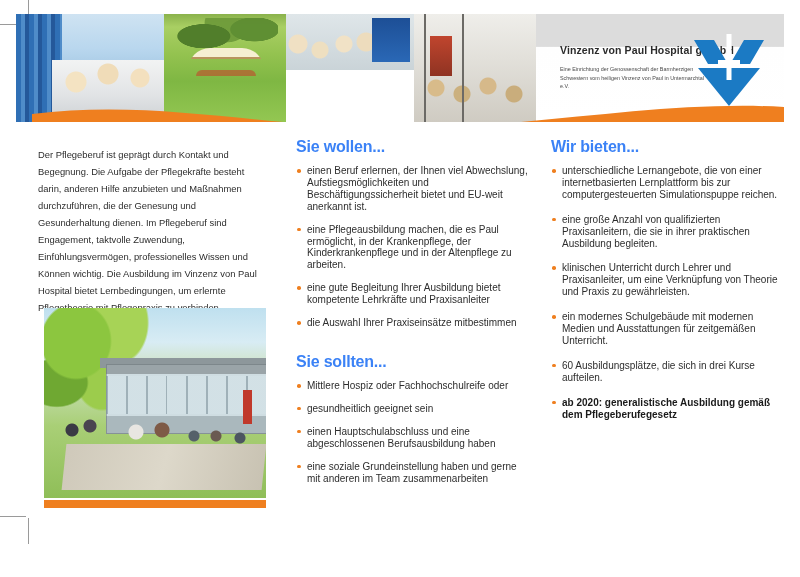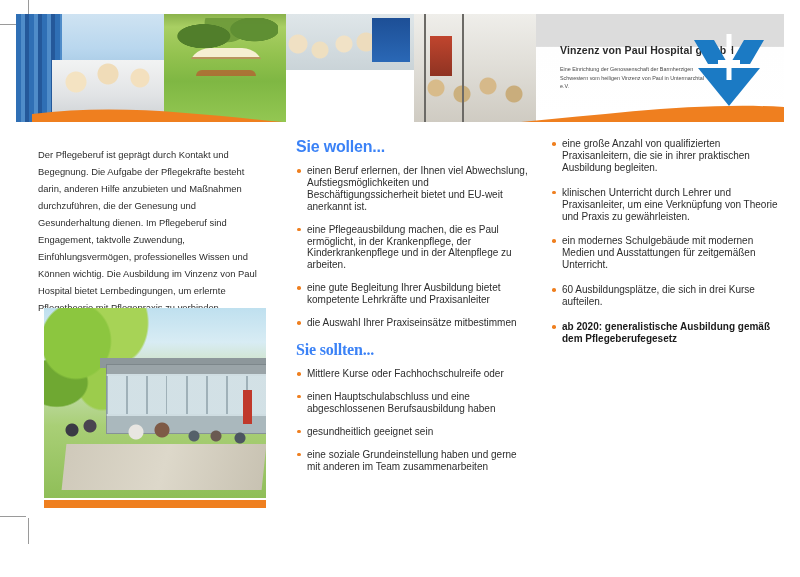--- a/index.html
+++ b/index.html
@@ -148,21 +148,21 @@
   .col-right  { left:551px; top:138px; width:230px; }
 
   .intro{
     font-size:9.4px; line-height:17px; color:#2d2d2d;
   }
 
   h2.section{
     font-size:16px; font-weight:bold; color:#3b82f6;
     margin-bottom:9px; letter-spacing:-.2px;
   }
-  h2.section.spaced{ margin-top:12px;font-family:Liberation Serif, serif; }
+  h2.section.spaced{ margin-top:24px; }
 
   ul.bullets{ list-style:none; }
   ul.bullets li{
     position:relative;
     padding-left:11px;
     margin-bottom:11px;
     font-size:10px;
     line-height:11.9px;
     color:#2d2d2d;
   }
@@ -284,30 +284,32 @@
     <h2 class="section">Sie wollen...</h2>
     <ul class="bullets">
       <li>einen Beruf erlernen, der Ihnen viel Abwechslung, Aufstiegsmöglichkeiten und Beschäftigungssicherheit bietet und EU-weit anerkannt ist.</li>
       <li>eine Pflegeausbildung machen, die es Paul ermöglicht, in der Krankenpflege, der Kinderkrankenpflege und in der Altenpflege zu arbeiten.</li>
       <li>eine gute Begleitung Ihrer Ausbildung bietet kompetente Lehrkräfte und Praxisanleiter</li>
       <li>die Auswahl Ihrer Praxiseinsätze mitbestimmen</li>
     </ul>
 
     <h2 class="section spaced">Sie sollten...</h2>
     <ul class="bullets">
-      <li>Mittlere Kurse oder Fachhochschulreife oder</li>
+      <li>Mittlere Hospiz oder Fachhochschulreife oder</li>
+      <li>gesundheitlich geeignet sein</li>
       <li>einen Hauptschulabschluss und eine abgeschlossenen Berufsausbildung haben</li>
-      <li>gesundheitlich geeignet sein</li>
       <li>eine soziale Grundeinstellung haben und gerne mit anderen im Team zusammenarbeiten</li>
     </ul>
   </div>
 
   <div class="col col-right">
 
+    <h2 class="section">Wir bieten...</h2>
     <ul class="bullets">
+      <li>unterschiedliche Lernangebote, die von einer internetbasierten Lernplattform bis zur computergesteuerten Simulationspuppe reichen.</li>
       <li>eine große Anzahl von qualifizierten Praxisanleitern, die sie in ihrer praktischen Ausbildung begleiten.</li>
       <li>klinischen Unterricht durch Lehrer und Praxisanleiter, um eine Verknüpfung von Theorie und Praxis zu gewährleisten.</li>
       <li>ein modernes Schulgebäude mit modernen Medien und Ausstattungen für zeitgemäßen Unterricht.</li>
       <li>60 Ausbildungsplätze, die sich in drei Kurse aufteilen.</li>
       <li class="bold">ab 2020: generalistische Ausbildung gemäß dem Pflegeberufegesetz</li>
     </ul>
   </div>
 
 </div>
 

